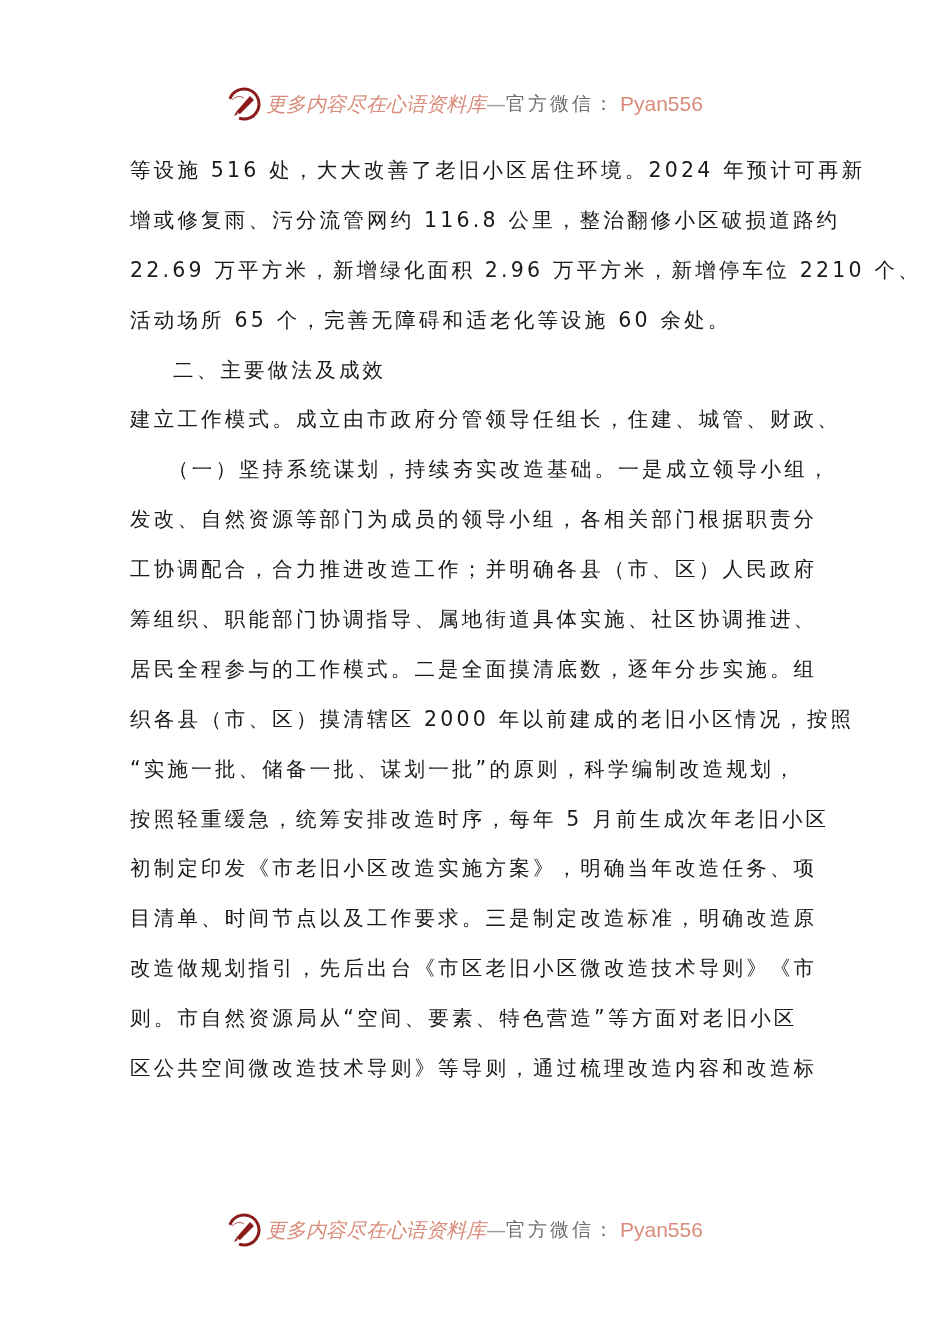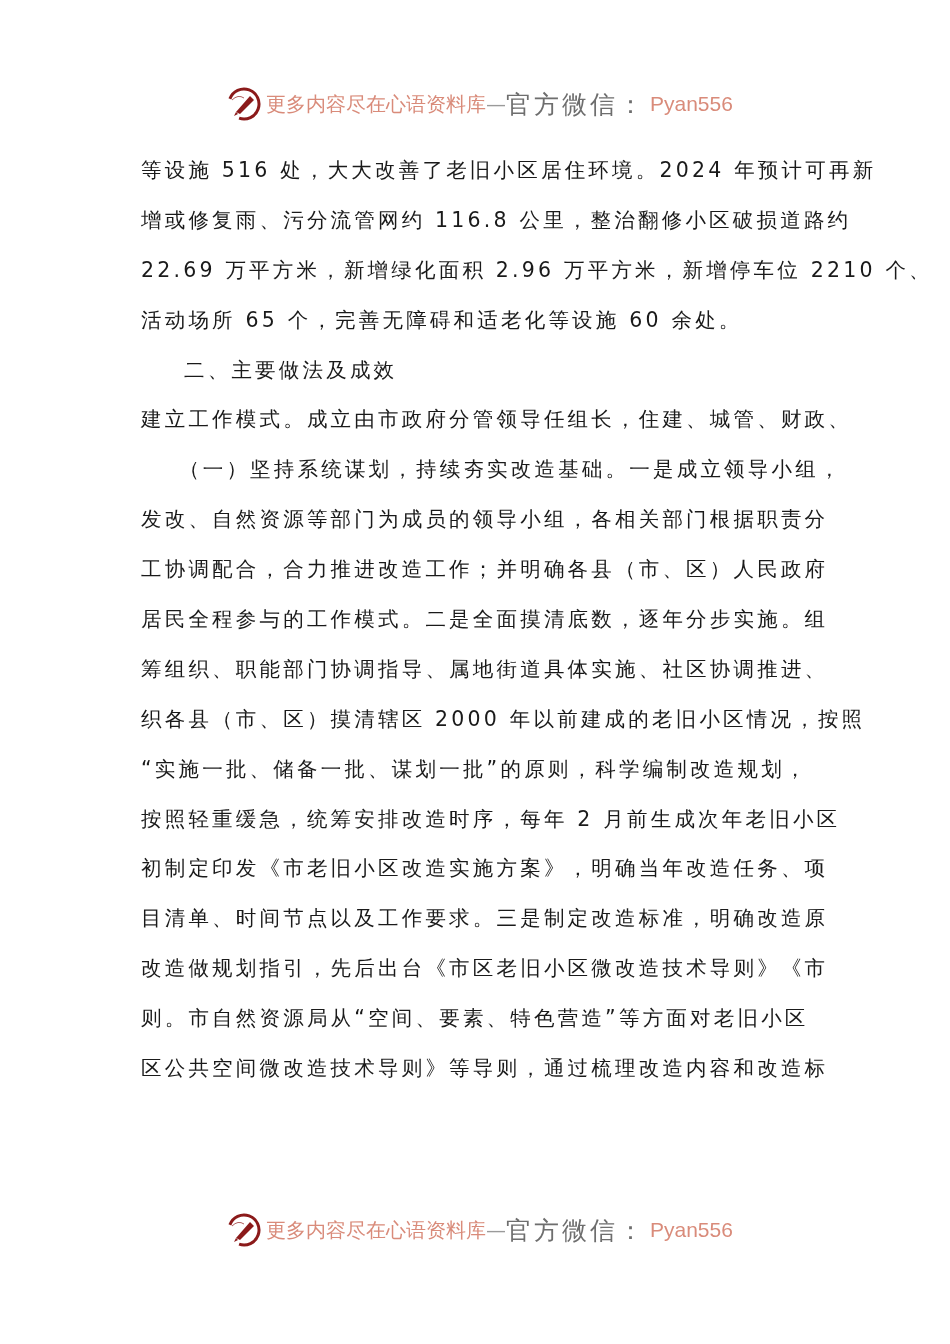--- a/index.html
+++ b/index.html
@@ -29,41 +29,42 @@
       width: 36px;
       height: 36px;
       margin-right: 4px;
       display: inline-block;
     }
     .banner .promo {
       font-family: "DejaVu Serif", "Liberation Serif", serif;
       font-size: 20px;
       color: #d98b7a;
       letter-spacing: 0px;
+      font-style: italic;
     }
     .banner .dash {
       font-size: 20px;
       color: #9a9a9a;
       font-family: "DejaVu Sans", sans-serif;
     }
     .banner .wechat {
       font-family: "DejaVu Serif", serif;
-      font-size: 25px;
+      font-size: 19px;
       color: #6e6e6e;
       letter-spacing: 3px;
     }
     .banner .account {
       font-family: Liberation Sans, sans-serif;
       font-size: 21px;
       color: #d98b7a;
       margin-left: 4px;
     }
     .content {
       position: absolute;
-      left: 141px;
+      left: 130px;
       top: 148px;
       width: 680px;
     }
     .line {
       height: 49.9px;
       line-height: 44px;
       font-size: 20.5px;
       white-space: nowrap;
       letter-spacing: 3.2px;
       color: #1a1a1a;
@@ -111,33 +112,33 @@
   <div class="line indent-small">
     <span>（一）坚持系统谋划，持续夯实改造基础。一是成立领导小组，</span>
   </div>
   <div class="line">
     <span>发改、自然资源等部门为成员的领导小组，各相关部门根据职责分</span>
   </div>
   <div class="line">
     <span>工协调配合，合力推进改造工作；并明确各县（市、区）人民政府</span>
   </div>
   <div class="line">
-    <span>居民全程参与的工作模式。二是全面摸清底数，逐年分步实施。组</span>
+    <span>筹组织、职能部门协调指导、属地街道具体实施、社区协调推进、</span>
   </div>
   <div class="line">
-    <span>筹组织、职能部门协调指导、属地街道具体实施、社区协调推进、</span>
+    <span>居民全程参与的工作模式。二是全面摸清底数，逐年分步实施。组</span>
   </div>
   <div class="line">
     <span>织各县（市、区）摸清辖区 2000 年以前建成的老旧小区情况，按照</span>
   </div>
   <div class="line">
     <span>“实施一批、储备一批、谋划一批”的原则，科学编制改造规划，</span>
   </div>
   <div class="line">
-    <span>按照轻重缓急，统筹安排改造时序，每年 2 月前生成次年老旧小区</span>
+    <span>按照轻重缓急，统筹安排改造时序，每年 5 月前生成次年老旧小区</span>
   </div>
   <div class="line">
     <span>初制定印发《市老旧小区改造实施方案》，明确当年改造任务、项</span>
   </div>
   <div class="line">
     <span>目清单、时间节点以及工作要求。三是制定改造标准，明确改造原</span>
   </div>
   <div class="line">
     <span>改造做规划指引，先后出台《市区老旧小区微改造技术导则》《市</span>
   </div>

